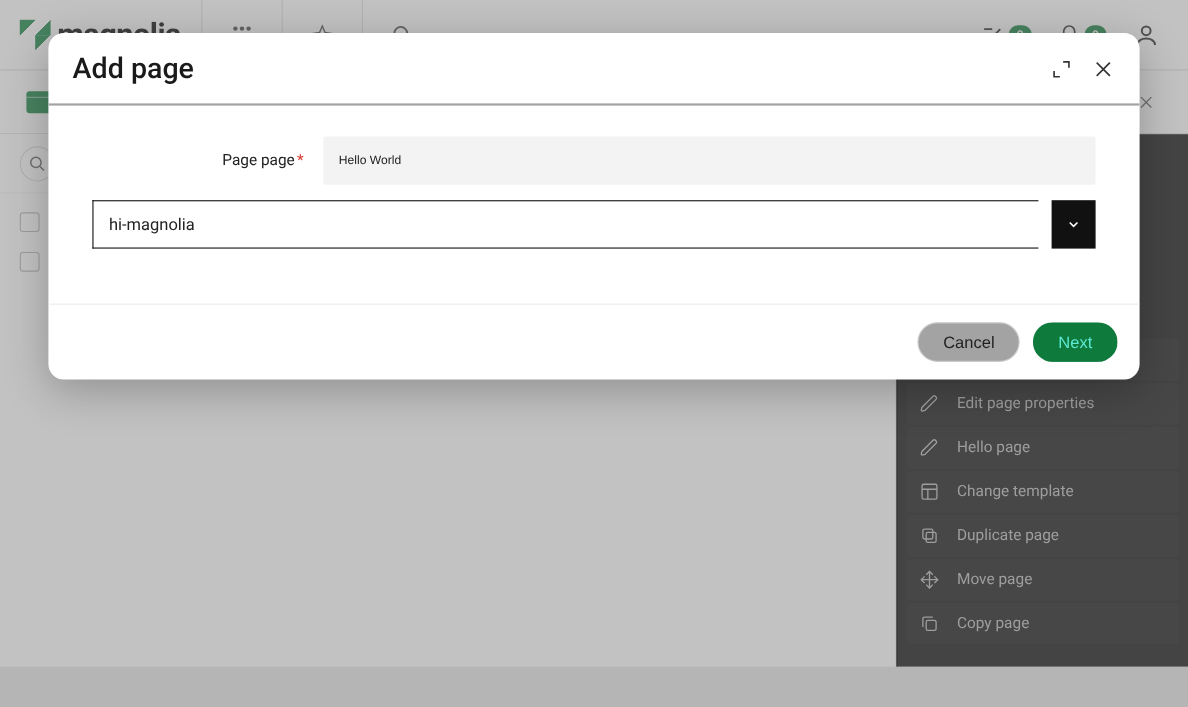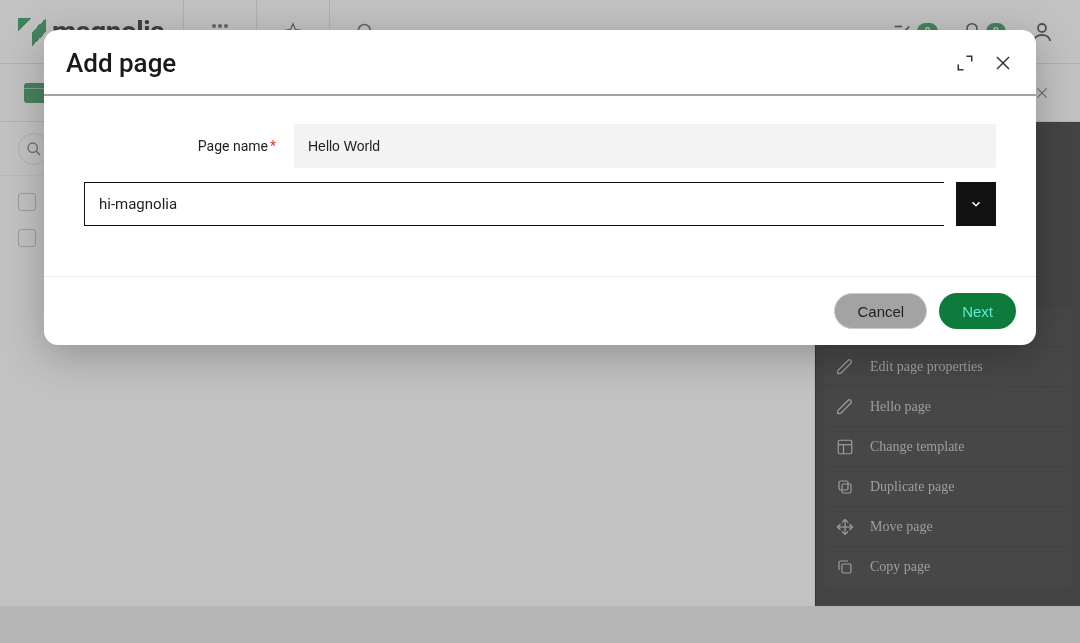--- a/index.html
+++ b/index.html
@@ -145,21 +145,21 @@
     .side-expand {
       position: absolute;
       left: -1px; top: 0;
       width: 22px; height: 38px;
       background: #1b1b1b;
       display: flex; align-items: center; justify-content: center;
       color: #aaa;
       border-top-right-radius: 4px;
       border-bottom-right-radius: 4px;
     }
-    .side-list { padding: 6px 8px 0 8px; font-family: Liberation Serif, serif; }
+    .side-list { padding: 6px 8px 0 8px; }
     .side-item {
       display: flex; align-items: center; gap: 16px;
       padding: 10px 12px;
       font-size: 14px;
       color: #bdbdbd;
       border-radius: 4px;
       margin-bottom: 2px;
       background: rgba(255,255,255,0.02);
     }
     .side-item svg { flex-shrink: 0; }
@@ -231,21 +231,21 @@
       padding-right: 18px;
     }
     .req { color: #d63a2f; margin-left: 2px; }
     .text-field {
       flex: 1;
       height: 44px;
       background: #f3f3f3;
       border: none;
       border-radius: 2px;
       padding: 0 14px;
-      font-size: 14px;
+      font-size: 11px;
       color: #222;
       outline: none;
     }
     .select-wrap {
       flex: 1;
       display: flex;
       height: 44px;
       gap: 12px;
     }
     .select-input {
@@ -463,21 +463,21 @@
             <line x1="4" y1="4" x2="20" y2="20"></line>
             <line x1="20" y1="4" x2="4" y2="20"></line>
           </svg>
       </div>
     </div>
   </div>
 
   <div class="modal-body">
     <div class="form-row">
       <div class="form-label">
-        <span>Page name</span><span class="req">*</span>
+        <span>Page page</span><span class="req">*</span>
       </div>
       <input class="text-field" type="text" value="Hello World" style="">
     </div>
 
     <div class="form-row">
       <div class="select-wrap">
         <div class="select-input">hi-magnolia</div>
         <div class="select-btn">
           <svg width="14" height="14" viewBox="0 0 24 24" fill="none" stroke="currentColor" stroke-width="2.5">
               <polyline points="6 9 12 15 18 9"></polyline>

